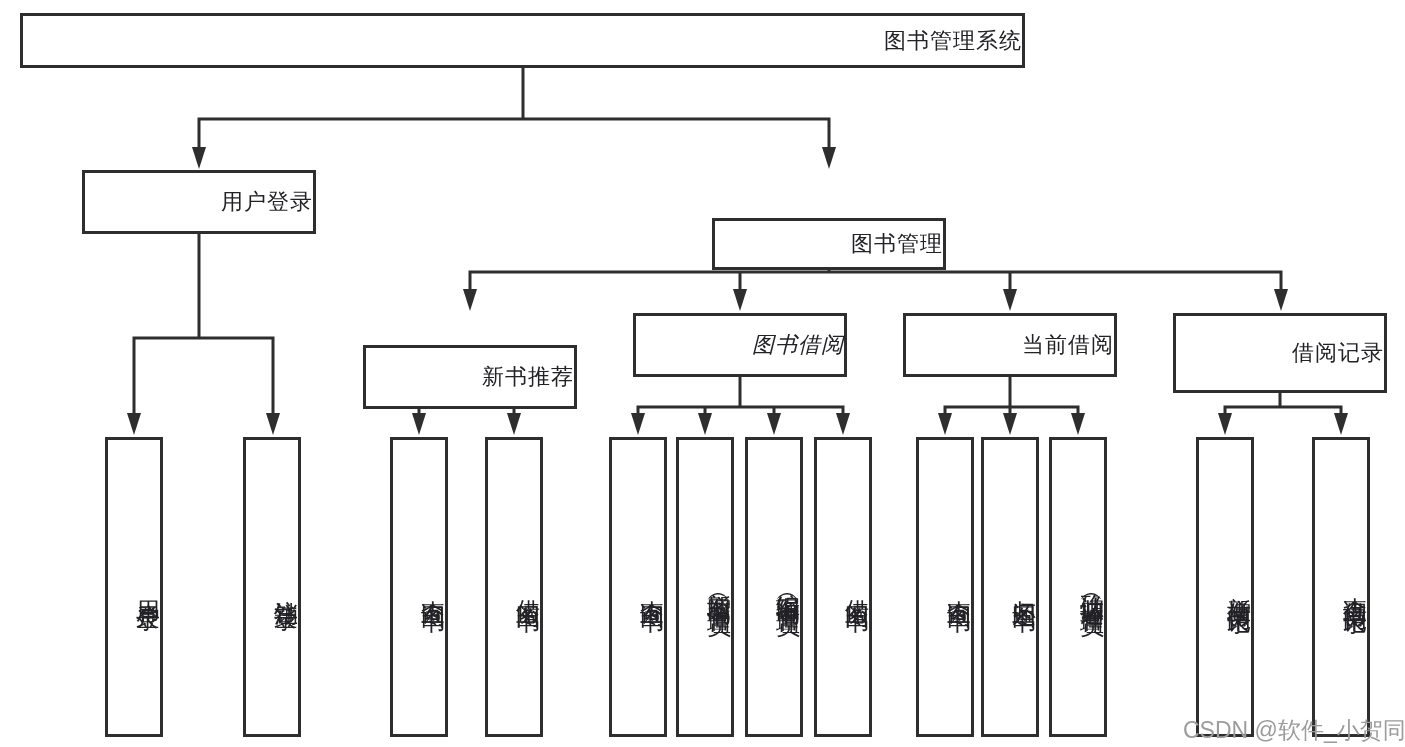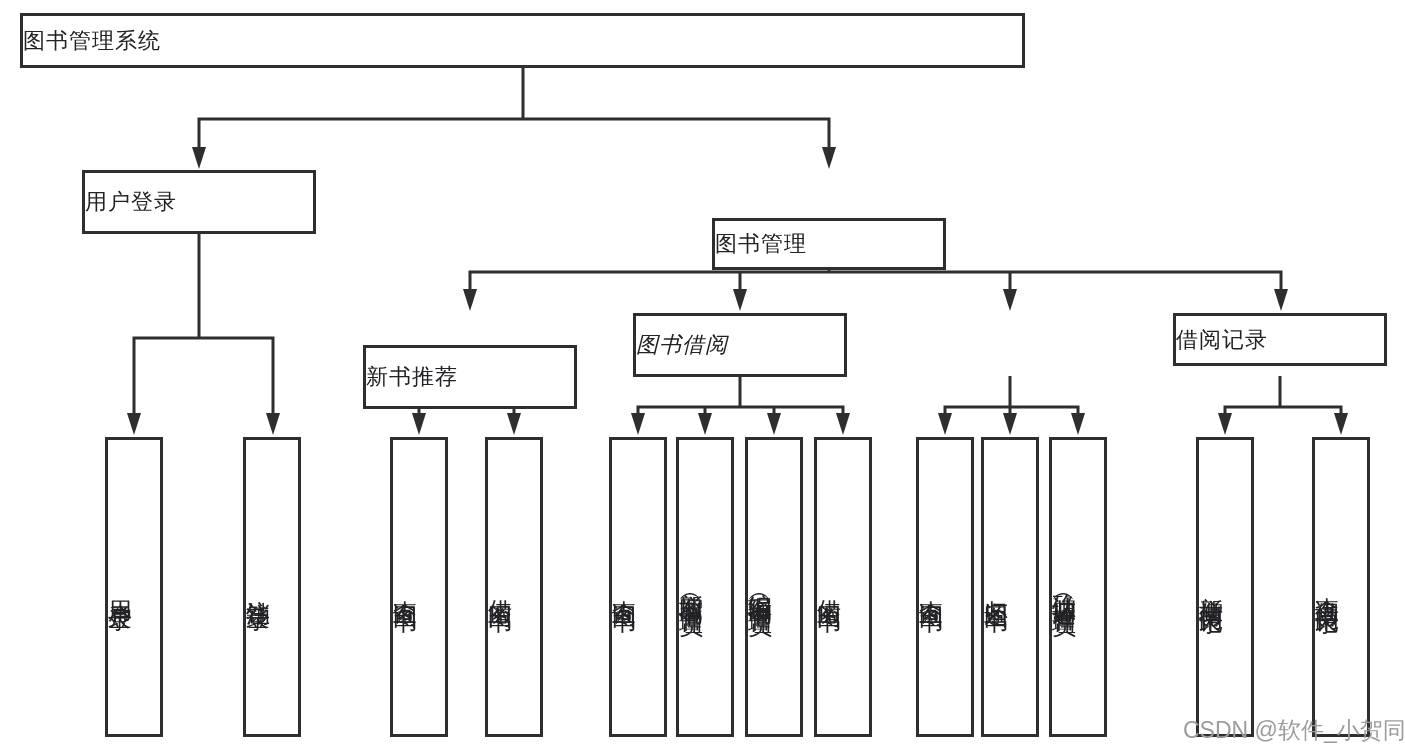--- a/index.html
+++ b/index.html
@@ -9,21 +9,21 @@
     background:#ffffff;
     font-family:"Liberation Sans","DejaVu Sans",sans-serif;
     overflow:hidden;
   }
   .wires{position:absolute;left:0;top:0;width:1405px;height:747px;}
   .box{
     position:absolute;
     box-sizing:border-box;
     border:3px solid #2e2e2e;
     background:#ffffff;
-    display:flex;align-items:center;justify-content:flex-start;
+    display:flex;align-items:center;justify-content:flex-end;
     color:#222226;
   }
   .hbox{font-size:22px;letter-spacing:1px;}
   .leaf span{
     writing-mode:vertical-rl;
     text-orientation:mixed;
     font-size:24px;
     letter-spacing:3px;
     line-height:1;
     white-space:nowrap;
@@ -99,21 +99,24 @@
   <div class="box hbox" style="left:712px;top:170px;width:234px;height:52px;margin-top:48px;">
     <span>图书管理</span>
   </div>
 
   <div class="box hbox" style="left:363px;top:313px;width:214px;height:64px;margin-top:32px;">
     <span>新书推荐</span>
   </div>
   <div class="box hbox" style="left:633px;top:313px;width:214px;height:64px;font-style:italic;">
     <span>图书借阅</span>
   </div>
-  <div class="box hbox" style="left:1173px;top:313px;width:214px;height:53px;">
+  <div class="box hbox" style="left:903px;top:313px;width:214px;height:64px;">
+    <span>当前借阅</span>
+  </div>
+  <div class="box hbox" style="left:1173px;top:313px;width:214px;height:80px;">
     <span>借阅记录</span>
   </div>
 
   <div class="box leaf" style="left:105px;top:437px;width:58px;height:300px;">
     <span>用户登录</span>
   </div>
   <div class="box leaf" style="left:243px;top:437px;width:58px;height:300px;">
     <span>注销登录</span>
   </div>
 

